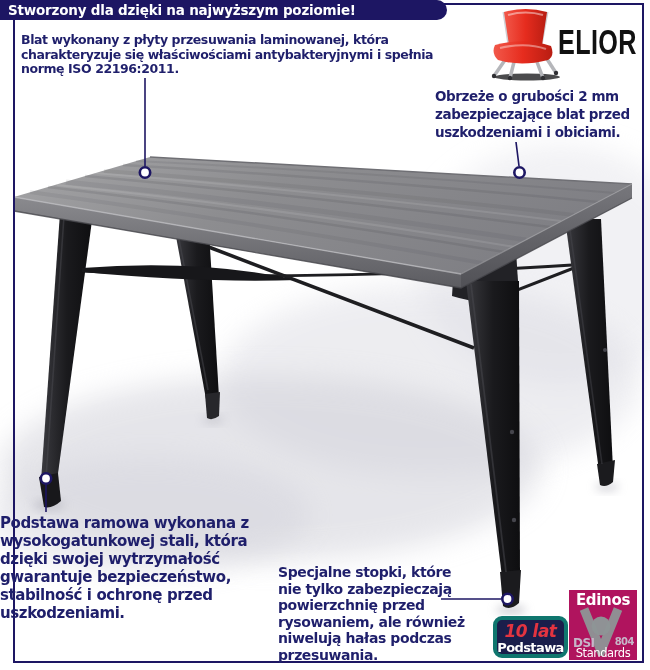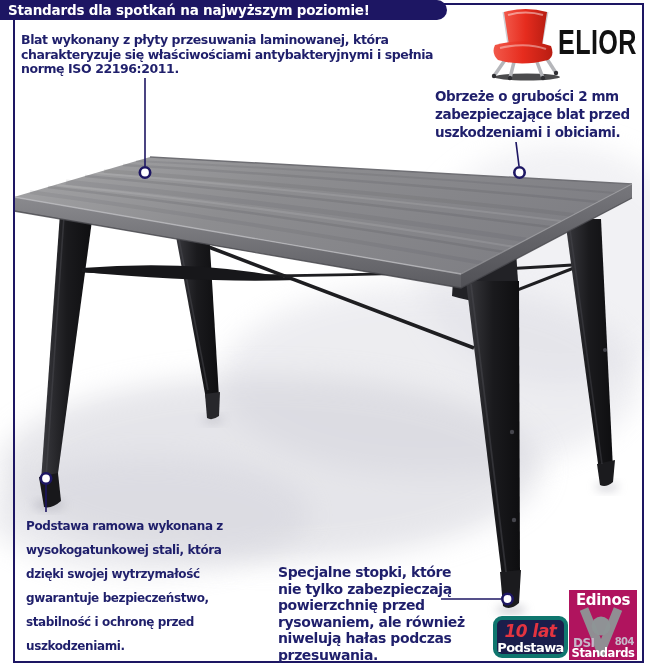--- a/index.html
+++ b/index.html
@@ -21,21 +21,21 @@
     padding-left:8px;box-sizing:border-box;letter-spacing:-0.2px;
     white-space:nowrap;
   }
   
   .note{
     position:absolute;color:#1f1f6b;font-weight:bold;z-index:5;
     white-space:pre-line;letter-spacing:-0.4px;
   }
   .note-tabletop{left:21px;top:33px;font-size:12.5px;line-height:14.5px;}
   .note-edge{left:435px;top:87px;font-size:13.5px;line-height:18px;}
-  .note-base{left:26px;top:514px;font-size:12px;line-height:24px;}
+  .note-base{left:0;top:514px;font-size:15px;line-height:18px;}
   .note-feet{left:278px;top:564px;font-size:14px;line-height:16.5px;}
   
   .elior-text{
     position:absolute;left:558px;top:24px;z-index:5;color:#111;
     font-family:"Liberation Sans","DejaVu Sans",sans-serif;
     font-weight:bold;font-size:35px;line-height:35px;letter-spacing:0.5px;
     transform:scaleX(0.72);transform-origin:left center;
   }
   .logo-svg{position:absolute;left:0;top:0;z-index:4;pointer-events:none;}
   
@@ -50,21 +50,21 @@
   .badge-guarantee .l1{color:#e33440;font-weight:bold;font-style:italic;font-size:17px;line-height:20px;margin-top:1px;letter-spacing:-0.5px;}
   .badge-guarantee .l2{color:#ffffff;font-weight:bold;font-size:13px;line-height:14px;letter-spacing:-0.6px;}
   .badge-edinos{
     position:absolute;left:569px;top:590px;width:68px;height:70px;z-index:6;
     background:#b0145e;box-sizing:border-box;text-align:center;overflow:hidden;
   }
   .badge-edinos .brand{color:#fff;font-weight:bold;font-size:15px;line-height:17px;margin-top:2px;letter-spacing:-0.3px;position:relative;z-index:2;}
   .badge-edinos .vlogo{position:absolute;left:8px;top:16px;z-index:1;}
   .badge-edinos .dsi{position:absolute;left:4px;top:46px;color:#c6b6c8;font-weight:bold;font-size:12px;z-index:2;letter-spacing:-0.5px;}
   .badge-edinos .n804{position:absolute;right:3px;top:46px;color:#c6b6c8;font-weight:bold;font-size:10px;z-index:2;letter-spacing:-0.5px;}
-  .badge-edinos .std{position:absolute;left:0;right:0;top:56px;color:#fff;font-weight:bold;font-size:11.5px;z-index:3;letter-spacing:-0.4px;}
+  .badge-edinos .std{position:absolute;left:0;right:0;top:56px;color:#fff;font-weight:normal;font-size:11.5px;z-index:3;letter-spacing:-0.4px;}
 </style>
 </head>
 <body>
 
 <div class="frame"></div>
 
 <svg class="scene" width="650" height="670" viewBox="0 0 650 670">
   <defs>
     <filter id="soft" x="-60%" y="-60%" width="220%" height="220%">
       <feGaussianBlur stdDeviation="14"></feGaussianBlur>
@@ -168,21 +168,21 @@
   </g>
   <g fill="#ffffff" stroke="#1d1663" stroke-width="2.6">
     <circle cx="145" cy="172.5" r="5.2"></circle>
     <circle cx="519.5" cy="172.5" r="5.2"></circle>
     <circle cx="46" cy="478.5" r="5.2"></circle>
     <circle cx="507.5" cy="599" r="5.2"></circle>
   </g>
 </svg>
 
 <div class="banner">
-  <span>Standards dla spotkań na najwyższym poziomie!</span>
+  <span>Stworzony dla dzięki na najwyższym poziomie!</span>
 </div>
 
 <svg class="logo-svg" width="650" height="100" viewBox="0 0 650 100">
   <defs>
     <linearGradient id="chairRed" x1="0" y1="0" x2="1" y2="0">
       <stop offset="0" stop-color="#f2584a"></stop>
       <stop offset="0.5" stop-color="#e62c1e"></stop>
       <stop offset="1" stop-color="#b81d12"></stop>
     </linearGradient>
   </defs>

